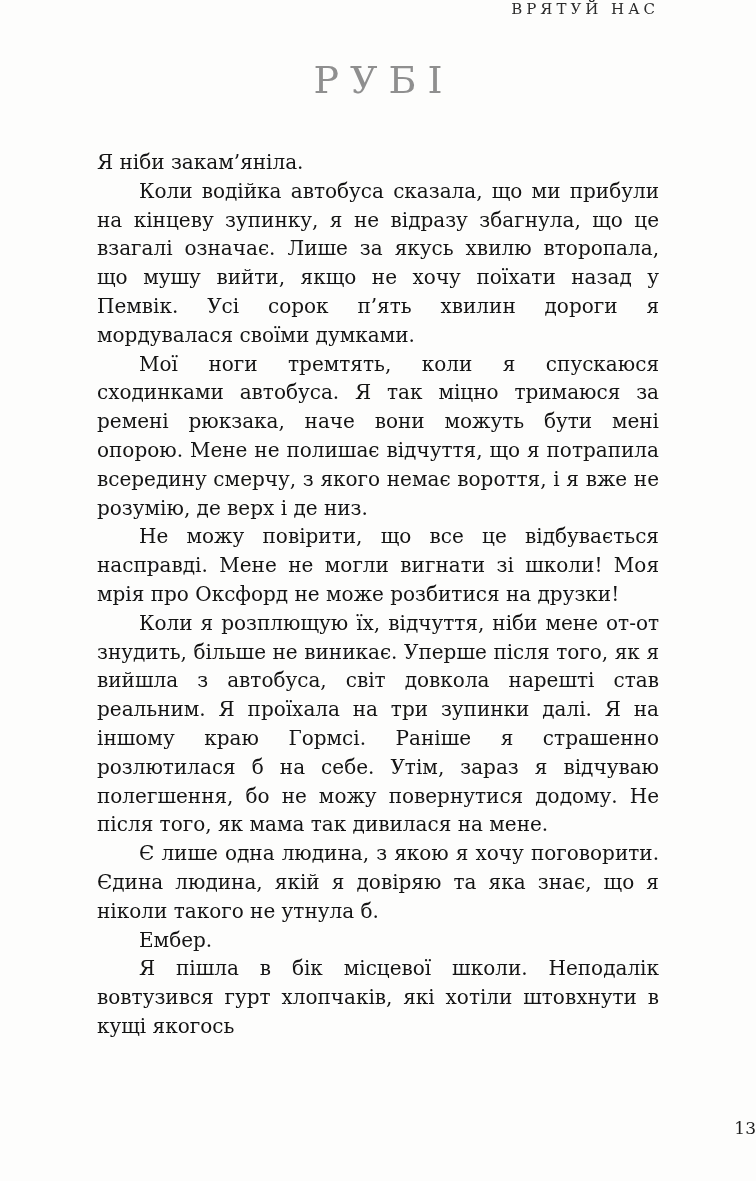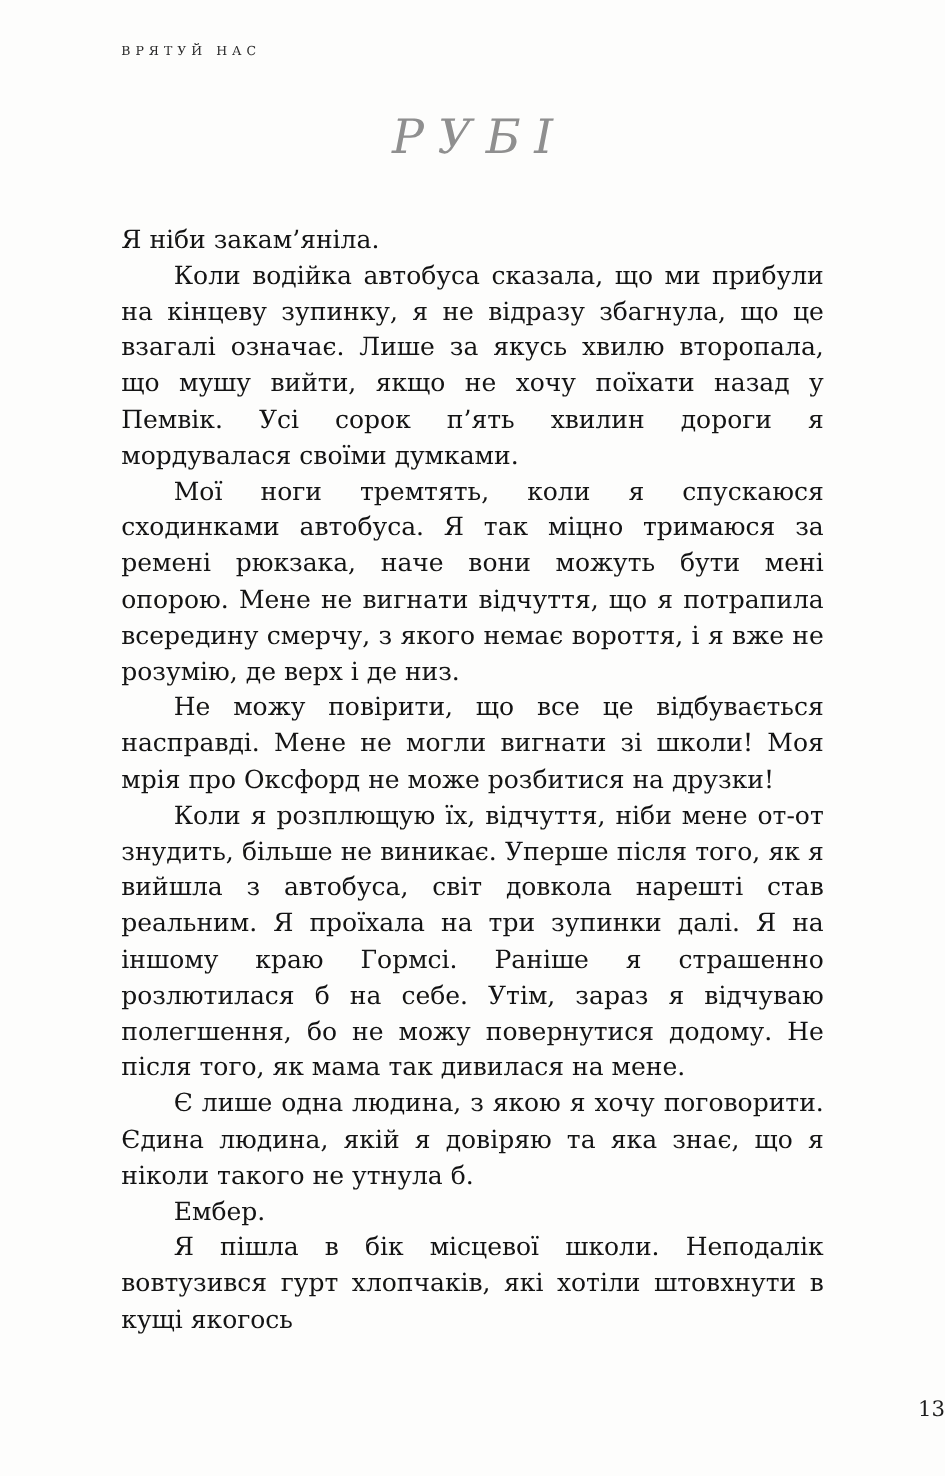--- a/index.html
+++ b/index.html
@@ -14,35 +14,33 @@
     box-sizing: border-box;
     font-family: "DejaVu Serif", "Liberation Serif", serif;
     color: #141414;
     overflow: hidden;
   }
   .page {
     padding: 0 97px;
     box-sizing: border-box;
   }
   .running-head {
-    margin-top: 36px;
-    text-align: left;
-    font-size: 10px;
+    text-align: right;
+    font-size: 15px;
     letter-spacing: 4px;
     color: #2b2b2b;
   }
   .chapter-title {
     margin: 40px 0 0 0;
     text-align: center;
     font-size: 38px;
     font-weight: 400;
     letter-spacing: 11px;
     text-indent: 11px; 
     color: #8f8f8f;
-    font-style: italic;
   }
   .body-text {
     margin-top: 46px;
     font-size: 20px;
     line-height: 28.8px;
     text-align: justify;
     hyphens: auto;
     -webkit-hyphens: auto;
   }
   .body-text p {
@@ -68,21 +66,21 @@
 
 <div class="page">
 
   <div class="running-head">ВРЯТУЙ НАС</div>
 
   <h1 class="chapter-title">РУБІ</h1>
 
   <div class="body-text" lang="uk">
     <p class="no-indent">Я ніби закам’яніла.</p>
     <p>Коли водійка автобуса сказала, що ми прибули на кінцеву зупинку, я не відразу збагнула, що це взагалі означає. Лише за якусь хвилю второпала, що мушу вийти, якщо не хочу поїхати назад у Пемвік. Усі сорок п’ять хвилин дороги я мордувалася своїми думками.</p>
-    <p>Мої ноги тремтять, коли я спускаюся сходинками автобуса. Я так міцно тримаюся за ремені рюкзака, наче вони можуть бути мені опорою. Мене не вигнати відчуття, що я потрапила всередину смерчу, з якого немає вороття, і я вже не розумію, де верх і де низ.</p>
+    <p>Мої ноги тремтять, коли я спускаюся сходинками автобуса. Я так міцно тримаюся за ремені рюкзака, наче вони можуть бути мені опорою. Мене не полишає відчуття, що я потрапила всередину смерчу, з якого немає вороття, і я вже не розумію, де верх і де низ.</p>
     <p>Не можу повірити, що все це відбувається насправді. Мене не могли вигнати зі школи! Моя мрія про Оксфорд не може розбитися на друзки!</p>
     <p>Коли я розплющую їх, відчуття, ніби мене от-от знудить, більше не виникає. Уперше після того, як я вийшла з автобуса, світ довкола нарешті став реальним. Я проїхала на три зупинки далі. Я на іншому краю Гормсі. Раніше я страшенно розлютилася б на себе. Утім, зараз я відчуваю полегшення, бо не можу повернутися додому. Не після того, як мама так дивилася на мене.</p>
     <p>Є лише одна людина, з якою я хочу поговорити. Єдина людина, якій я довіряю та яка знає, що я ніколи такого не утнула б.</p>
     <p>Ембер.</p>
     <p>Я пішла в бік місцевої школи. Неподалік вовтузився гурт хлопчаків, які хотіли штовхнути в кущі якогось</p>
   </div>
 
 </div>
 
 <div class="page-number">13</div>

